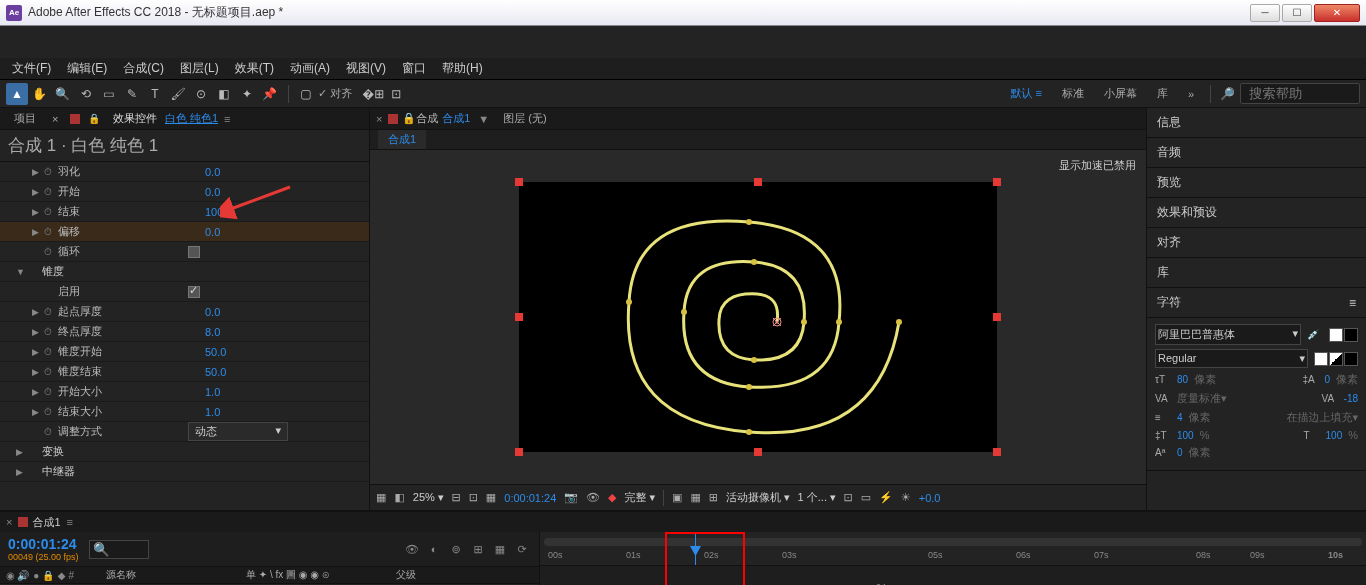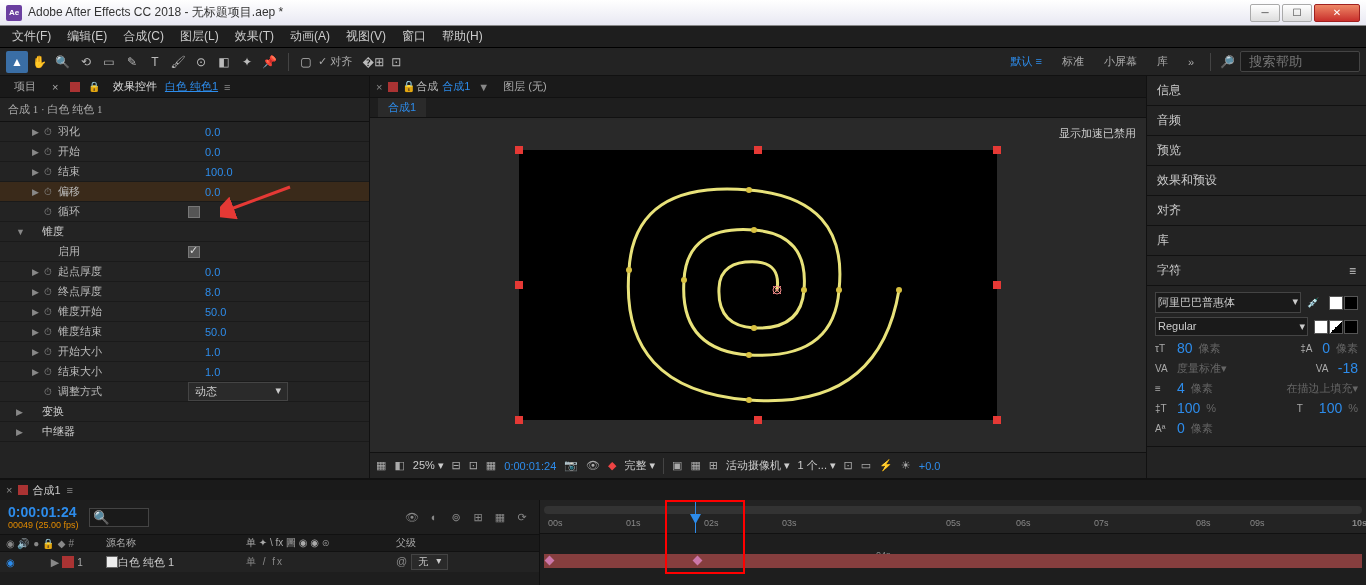--- a/index.html
+++ b/index.html
@@ -6,21 +6,21 @@
 body { background:#232323; color:#ccc; font-size:11px; width:1366px; height:585px; overflow:hidden; position:relative; }
 
 
 .titlebar { height:26px; background:linear-gradient(#fff,#e8e8f2); display:flex; align-items:center; padding:0 6px; border-bottom:1px solid #888; color:#333; font-size:12px; }
 .titlebar .ae-icon { width:16px; height:16px; background:#6b3fa0; margin-right:6px; display:inline-flex; align-items:center; justify-content:center; color:#fff; font-size:8px; font-weight:bold; border-radius:2px; }
 .titlebar .spacer { flex:1; }
 .titlebar .winbtn { width:30px; height:18px; margin-left:2px; display:inline-flex; align-items:center; justify-content:center; border:1px solid #aaa; border-radius:2px; background:linear-gradient(#fff,#ddd); font-size:10px; cursor:pointer; }
 .titlebar .winbtn.close { background:linear-gradient(#e86,#c9302c); color:#fff; border-color:#a02020; width:46px; }
 
 
-.menubar { height:22px; background:#1e1e1e; display:flex; align-items:center; padding-left:4px; border-bottom:1px solid #000; }
+.menubar { height:22px; background:#1e1e1e; display:flex; align-items:center; padding-left:4px; border-bottom:1px solid #000;margin-top:32px; }
 .menubar span { padding:2px 8px; color:#ccc; font-size:12px; cursor:pointer; }
 
 
 .toolbar { height:28px; background:#232323; display:flex; align-items:center; padding:0 6px; border-bottom:1px solid #111; }
 .toolbar .tool { width:22px; height:22px; display:inline-flex; align-items:center; justify-content:center; color:#bbb; cursor:pointer; margin-right:1px; border-radius:2px; font-size:12px; }
 .toolbar .tool.active { background:#3a6ea5; color:#fff; }
 .toolbar .sep { width:1px; height:18px; background:#444; margin:0 6px; }
 .toolbar .chk { color:#aaa; margin-right:10px; font-size:11px; cursor:pointer; }
 .toolbar .ws { margin:0 10px; color:#aaa; cursor:pointer; font-size:11px; }
 .toolbar .ws.active { color:#2d8ceb;margin-left:32px; }
@@ -34,21 +34,21 @@
 .right-panel { width:220px; background:#232323; border-left:1px solid #111; }
 
 
 .panel-tabs { height:22px; background:#1a1a1a; display:flex; align-items:center; padding:0 6px; border-bottom:1px solid #111; }
 .panel-tabs .tab { padding:2px 8px; color:#aaa; cursor:pointer; font-size:11px; }
 .panel-tabs .tab.active { color:#ddd; }
 .panel-tabs .sq { width:10px; height:10px; background:#aa3333; margin:0 4px; }
 .panel-tabs .lock { color:#888; margin:0 4px; font-size:10px; }
 .panel-tabs .bluelnk { color:#2d8ceb; cursor:pointer; text-decoration:underline; }
 .panel-tabs .menu { margin-left:6px; color:#888; cursor:pointer; }
-.panel-sub { padding:4px 8px; color:#aaa; font-size:11px; border-bottom:1px solid #111;font-family:Liberation Serif, serif; }
+.panel-sub { padding:4px 8px; color:#aaa; font-size:17px; border-bottom:1px solid #111; }
 
 
 .props { flex:1; overflow:auto; }
 .prop-row { display:flex; align-items:center; height:20px; padding-left:16px; border-bottom:1px solid #1a1a1a; }
 .prop-row .tw { width:12px; color:#888; cursor:pointer; font-size:9px; }
 .prop-row .st { width:14px; color:#888; cursor:pointer; font-size:10px; }
 .prop-row .nm { flex:0 0 130px; color:#bbb; }
 .prop-row .val { color:#2d8ceb; cursor:pointer;padding-left:17px; }
 .prop-row .chkbox { width:12px; height:12px; background:#555; border:1px solid #777; display:inline-block; position:relative; cursor:pointer; }
 .prop-row .chkbox.on::after { content:"✓"; position:absolute; top:-3px; left:0; color:#ddd; font-size:11px; }
@@ -85,21 +85,21 @@
 .viewer-bar .dd2 { color:#ccc; cursor:pointer;text-align:right; }
 
 
 .acc-item { padding:6px 10px; border-bottom:1px solid #111; color:#ccc; cursor:pointer; font-size:12px; display:flex; align-items:center; justify-content:space-between; }
 .char-panel { padding:6px 8px; border-bottom:1px solid #111; }
 .char-panel .row { display:flex; align-items:center; gap:6px; margin-bottom:4px; }
 .char-panel .dd3 { background:#1a1a1a; border:1px solid #444; padding:2px 2px; flex:1; color:#ccc; display:flex; justify-content:space-between; cursor:pointer; }
 .char-panel .swatches { display:flex; gap:1px; }
 .char-panel .sw { width:14px; height:14px; border:1px solid #555; }
 .char-panel .ic { color:#aaa; font-size:10px; width:16px; }
-.char-panel .num { color:#2d8ceb; cursor:pointer; font-size:14px; }
+.char-panel .num { color:#2d8ceb; cursor:pointer; font-size:10px; }
 .char-panel .gray { color:#666; }
 
 
 .timeline { height:107px; background:#1e1e1e; border-top:2px solid #111; display:flex; flex-direction:column; }
 .tl-tabs { height:20px; background:#1a1a1a; display:flex; align-items:center; padding:0 6px; }
 .tl-tabs .x{color:#888;margin-right:6px;cursor:pointer}
 .tl-tabs .sq3{width:10px;height:10px;background:#aa3333;margin-right:4px}
 .tl-tabs .tn{color:#ccc;cursor:pointer}
 .tl-tabs .mn{margin-left:6px;color:#888;cursor:pointer}
 .tl-body { flex:1; display:flex; }
@@ -516,26 +516,26 @@
     </div>
     <div class="tl-right">
       <div class="ruler">
         <div class="bar"></div>
         <div id="ticks">
             <span class="tick" style="left: 8px;">00s</span>
             <span class="tick" style="left: 86px;">01s</span>
             <span class="tick" style="left: 164px;">02s</span>
             <span class="tick" style="left: 242px;">03s</span>
             <span class="tick" style="left: 336px; margin-top: 32px;">04s</span>
-            <span class="tick" style="left: 406px;">05s</span>
+            <span class="tick" style="left: 388px;">05s</span>
             <span class="tick" style="left: 476px;">06s</span>
             <span class="tick" style="left: 554px;">07s</span>
             <span class="tick" style="left: 656px;">08s</span>
             <span class="tick" style="left: 710px;">09s</span>
-            <span class="tick" style="left: 812px; font-weight: bold;">10s</span>
+            <span class="tick" style="left: 788px; font-weight: bold;">10s</span>
           </div>
         <div class="playhead" style="left:155px"></div>
       </div>
       <div class="track" style="top:52px">
         <div class="tbar"></div>
         <div class="kf" style="left:6px"></div>
         <div class="kf" style="left:154px"></div>
       </div>
       <div class="red-box" style="left:125px;top:0;width:80px;height:74px"></div>
     </div>

